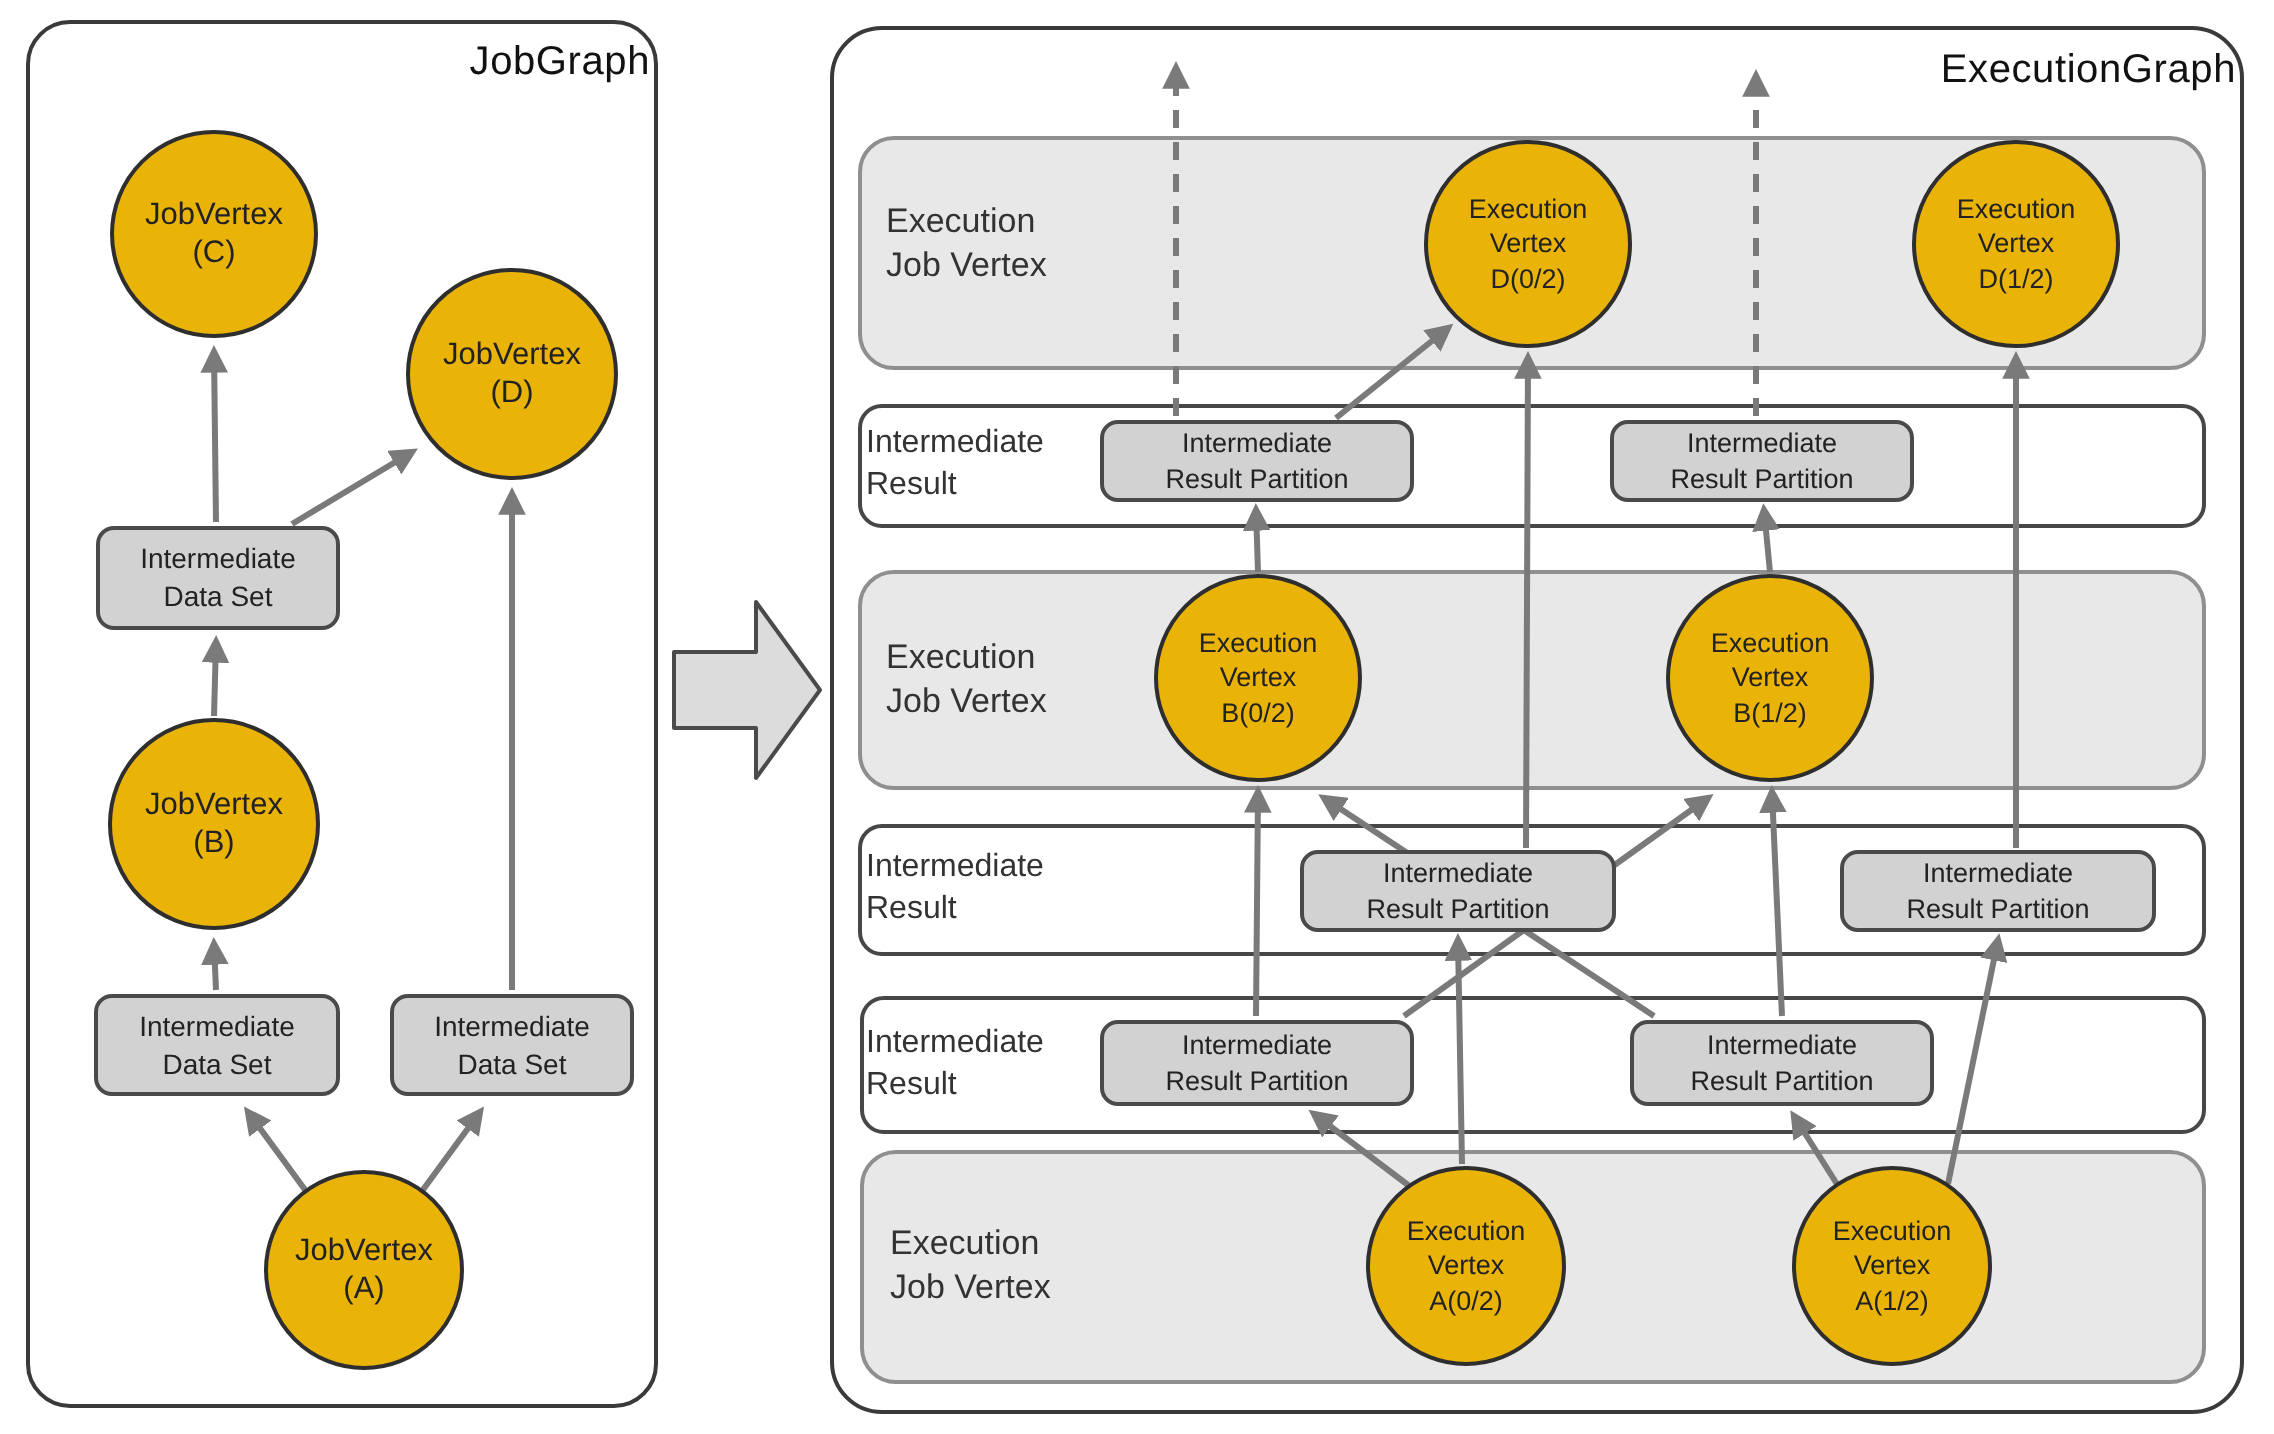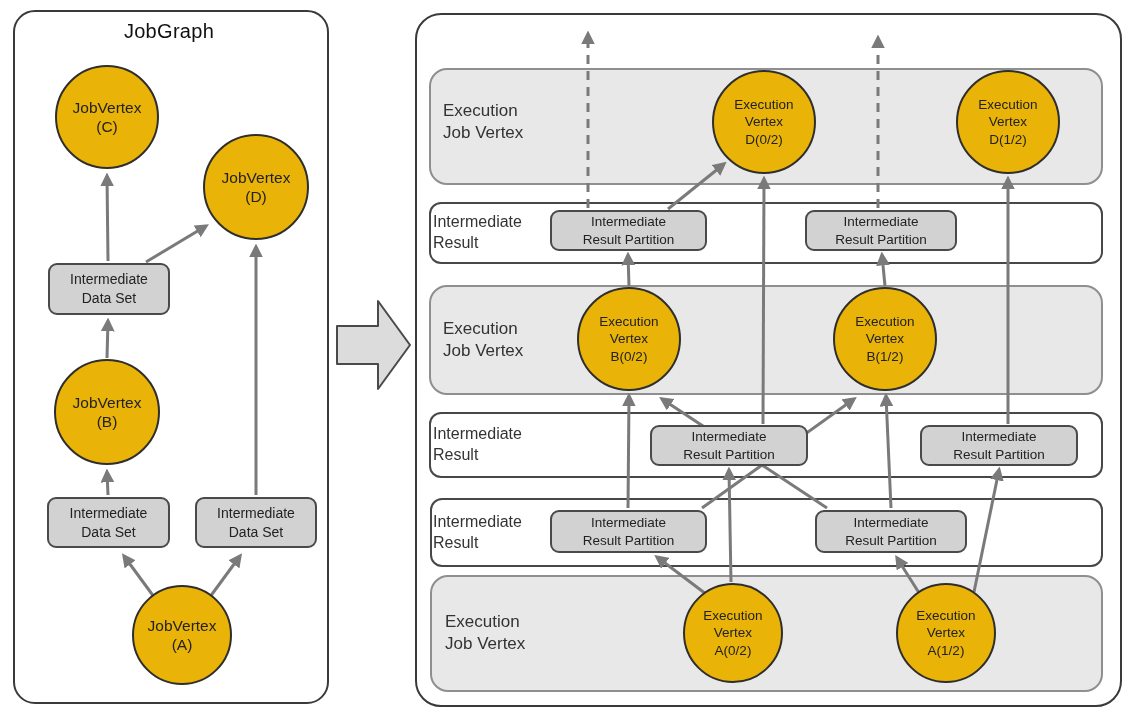--- a/index.html
+++ b/index.html
@@ -1,19 +1,19 @@
 <!DOCTYPE html>
 <html><head>
 <meta charset="utf-8">
 <style>
   html,body{margin:0;padding:0;background:#fff;font-family:"Liberation Sans",sans-serif;}
   #stage{position:relative;width:1137px;height:717px;background:#fff;overflow:hidden;color:#222;}
 
   .panel{position:absolute;background:#fff;border:2px solid #3a3a3a;border-radius:22px;}
-  .panel-title{position:absolute;font-size:20px;color:#111;text-align:center;letter-spacing:.3px;}
+  .panel-title{position:absolute;font-size:20px;color:#111;text-align:right;letter-spacing:.3px;}
 
   .band{position:absolute;box-sizing:border-box;}
   .band.gray{background:#e8e8e8;border:2px solid #8f8f8f;border-radius:18px;}
   .band.white{background:#fff;border:2px solid #474747;border-radius:12px;}
   .band-label{position:absolute;white-space:pre-line;font-size:17px;line-height:1.3;color:#333;}
   .band-label.ir{font-size:16px;}
 
   .node{position:absolute;background:#eab308;border:2px solid #2e2e2e;border-radius:50%;
         display:flex;align-items:center;justify-content:center;text-align:center;
         white-space:pre-line;box-sizing:border-box;}
@@ -75,20 +75,21 @@
       <line x1="827" y1="508" x2="662" y2="399" marker-end="url(#ah)"></line>
       <line x1="891" y1="508" x2="886" y2="396" marker-end="url(#ah)"></line>
       <line x1="706" y1="594" x2="657" y2="557" marker-end="url(#ah)"></line>
       <line x1="731" y1="582" x2="729" y2="470" marker-end="url(#ah)"></line>
       <line x1="921" y1="596" x2="897" y2="558" marker-end="url(#ah)"></line>
       <line x1="974" y1="592" x2="999" y2="470" marker-end="url(#ah)"></line>
     </g>
   </svg>
 
   <div class="panel-title" style="left:13px;top:20px;width:312px;">JobGraph</div>
+  <div class="panel-title" style="left:415px;top:24px;width:703px;">ExecutionGraph</div>
 
   <div class="band-label" style="left:443px;top:100px;">Execution
 Job Vertex</div>
   <div class="band-label ir" style="left:433px;top:212px;">Intermediate
 Result</div>
   <div class="band-label" style="left:443px;top:318px;">Execution
 Job Vertex</div>
   <div class="band-label ir" style="left:433px;top:424px;">Intermediate
 Result</div>
   <div class="band-label ir" style="left:433px;top:512px;">Intermediate

